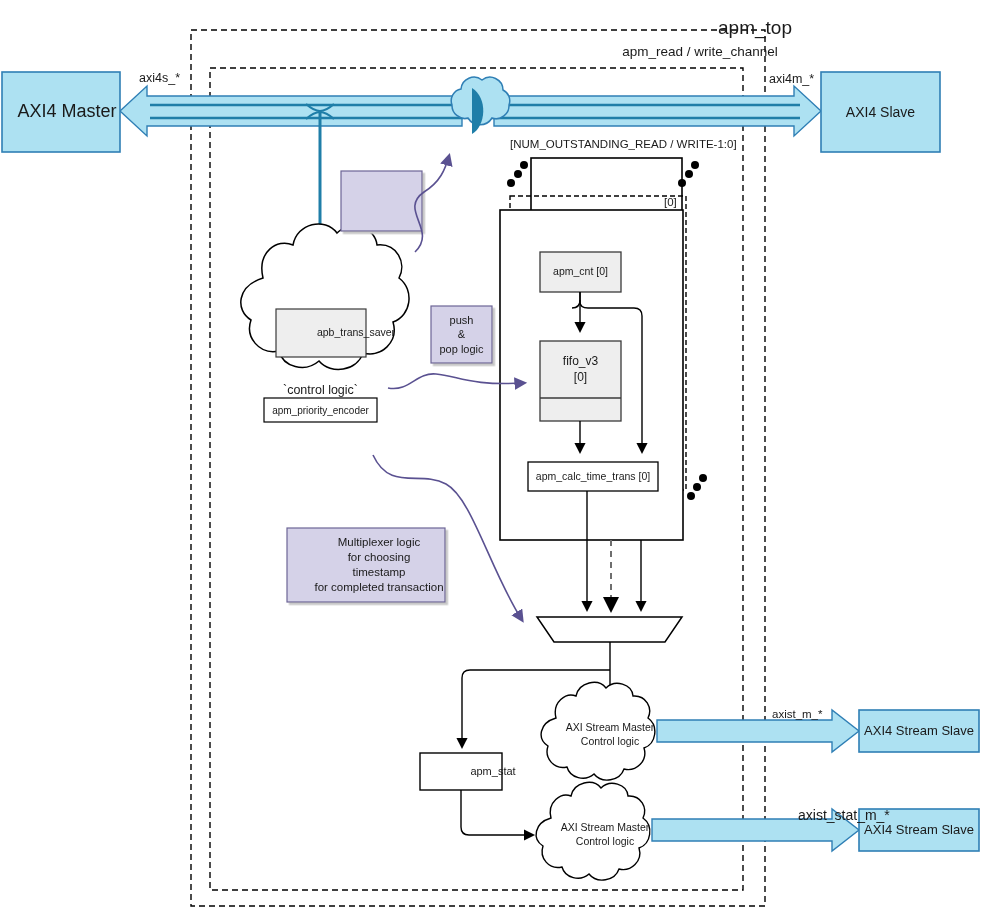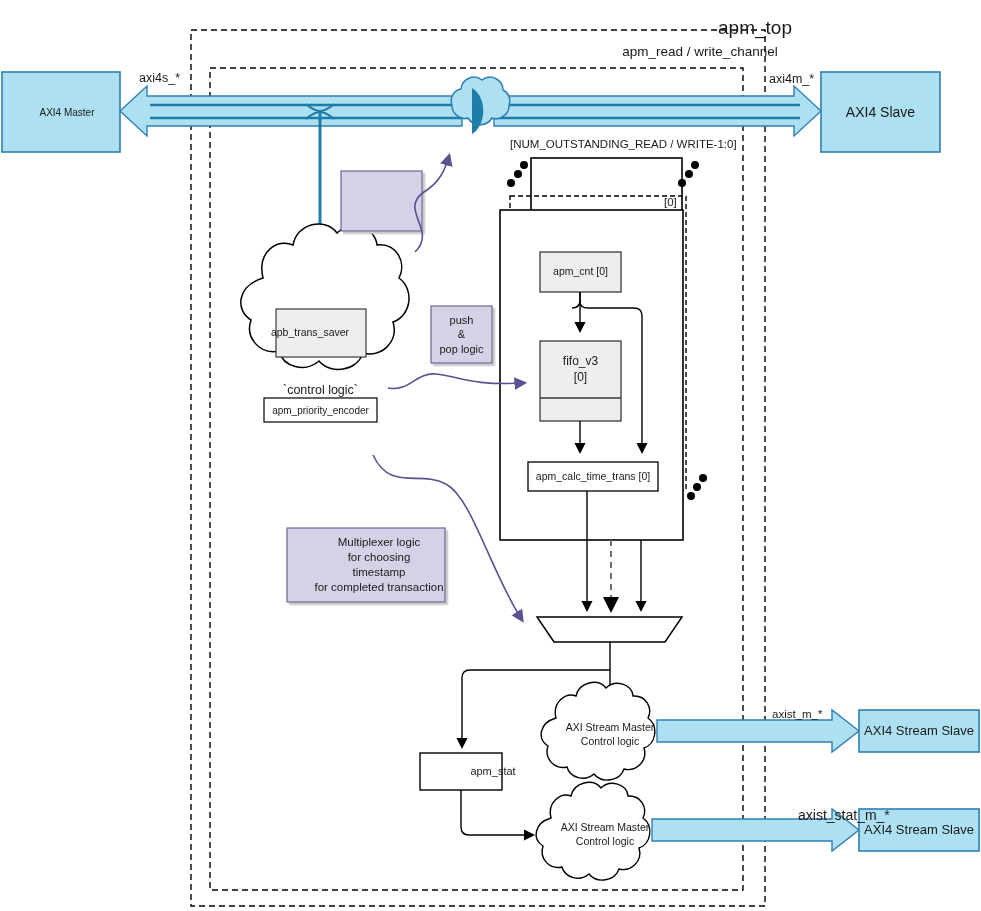--- a/index.html
+++ b/index.html
@@ -208,39 +208,39 @@
     <rect filter="url(#noteShadow)" x="287" y="528" width="158" height="74" fill="#d5d2e8" stroke="#6d6596" stroke-width="1.2"></rect>
 
     <path d="M415,252 C438,230 398,210 424,192 C440,182 445,170 449,156" stroke="#5a5191" stroke-width="1.6" fill="none" marker-end="url(#arrPurple)"></path>
     <path d="M388,388 C410,392 416,372 436,374 C458,376 470,386 524,383" stroke="#5a5191" stroke-width="1.6" fill="none" marker-end="url(#arrPurple)"></path>
     <path d="M373,455 C390,492 420,470 446,484 C472,498 490,570 522,620" stroke="#5a5191" stroke-width="1.6" fill="none" marker-end="url(#arrPurple)"></path>
   </svg>
 
   <div class="lbl ctr" style="left:655px; top:16px; width:200px; font-size:19px;">apm_top</div>
   <div class="lbl ctr" style="left:500px; top:44px; width:400px; font-size:13.5px;">apm_read / write_channel</div>
 
-  <div class="box-text" style="left:2px; top:72px; width:130px; height:80px; font-size:10px;">AXI4 Master</div>
+  <div class="box-text" style="left:2px; top:72px; width:130px; height:80px; font-size:18px;">AXI4 Master</div>
   <div class="box-text" style="left:821px; top:72px; width:119px; height:80px; font-size:14px;">AXI4 Slave</div>
   <div class="box-text" style="left:859px; top:710px; width:120px; height:42px; font-size:13px;">AXI4 Stream Slave</div>
   <div class="box-text" style="left:859px; top:809px; width:120px; height:42px; font-size:13px;">AXI4 Stream Slave</div>
 
   <div class="lbl" style="left:139px; top:71px; font-size:12.5px;">axi4s_*</div>
   <div class="lbl" style="left:769px; top:72px; font-size:12.5px;">axi4m_*</div>
   <div class="lbl" style="left:772px; top:707px; font-size:11.5px;">axist_m_*</div>
   <div class="lbl" style="left:798px; top:807px; font-size:14px;">axist_stat_m_*</div>
 
   <div class="box-text" style="left:431px; top:306px; width:61px; height:57px; font-size:11px; white-space:pre-line;">push
 &amp;
 pop logic</div>
   <div class="box-text" style="left:287px; top:528px; width:184px; height:74px; font-size:11.5px; white-space:pre-line;">Multiplexer logic
 for choosing
 timestamp
 for completed transaction</div>
 
-  <div class="box-text" style="left:276px; top:309px; width:68px; height:48px; font-size:10.5px;">apb_trans_saver</div>
+  <div class="box-text" style="left:276px; top:309px; width:68px; height:48px; font-size:10.5px;padding-left:46px;">apb_trans_saver</div>
   <div class="lbl ctr" style="left:248px; top:371px; width:145px; font-size:12.5px;margin-top:12px;">`control logic`</div>
   <div class="box-text" style="left:264px; top:398px; width:113px; height:24px; font-size:10px;">apm_priority_encoder</div>
 
   <div class="lbl" style="left:510px; top:137px; font-size:11.5px;">[NUM_OUTSTANDING_READ / WRITE-1:0]</div>
   <div class="lbl" style="left:664px; top:195px; font-size:11.5px;">[0]</div>
   <div class="box-text" style="left:540px; top:252px; width:81px; height:40px; font-size:10.5px;">apm_cnt [0]</div>
   <div class="box-text" style="left:540px; top:341px; width:81px; height:57px; font-size:12px; white-space:pre-line;">fifo_v3
 [0]</div>
   <div class="box-text" style="left:528px; top:462px; width:130px; height:29px; font-size:10.5px;">apm_calc_time_trans [0]</div>
 

